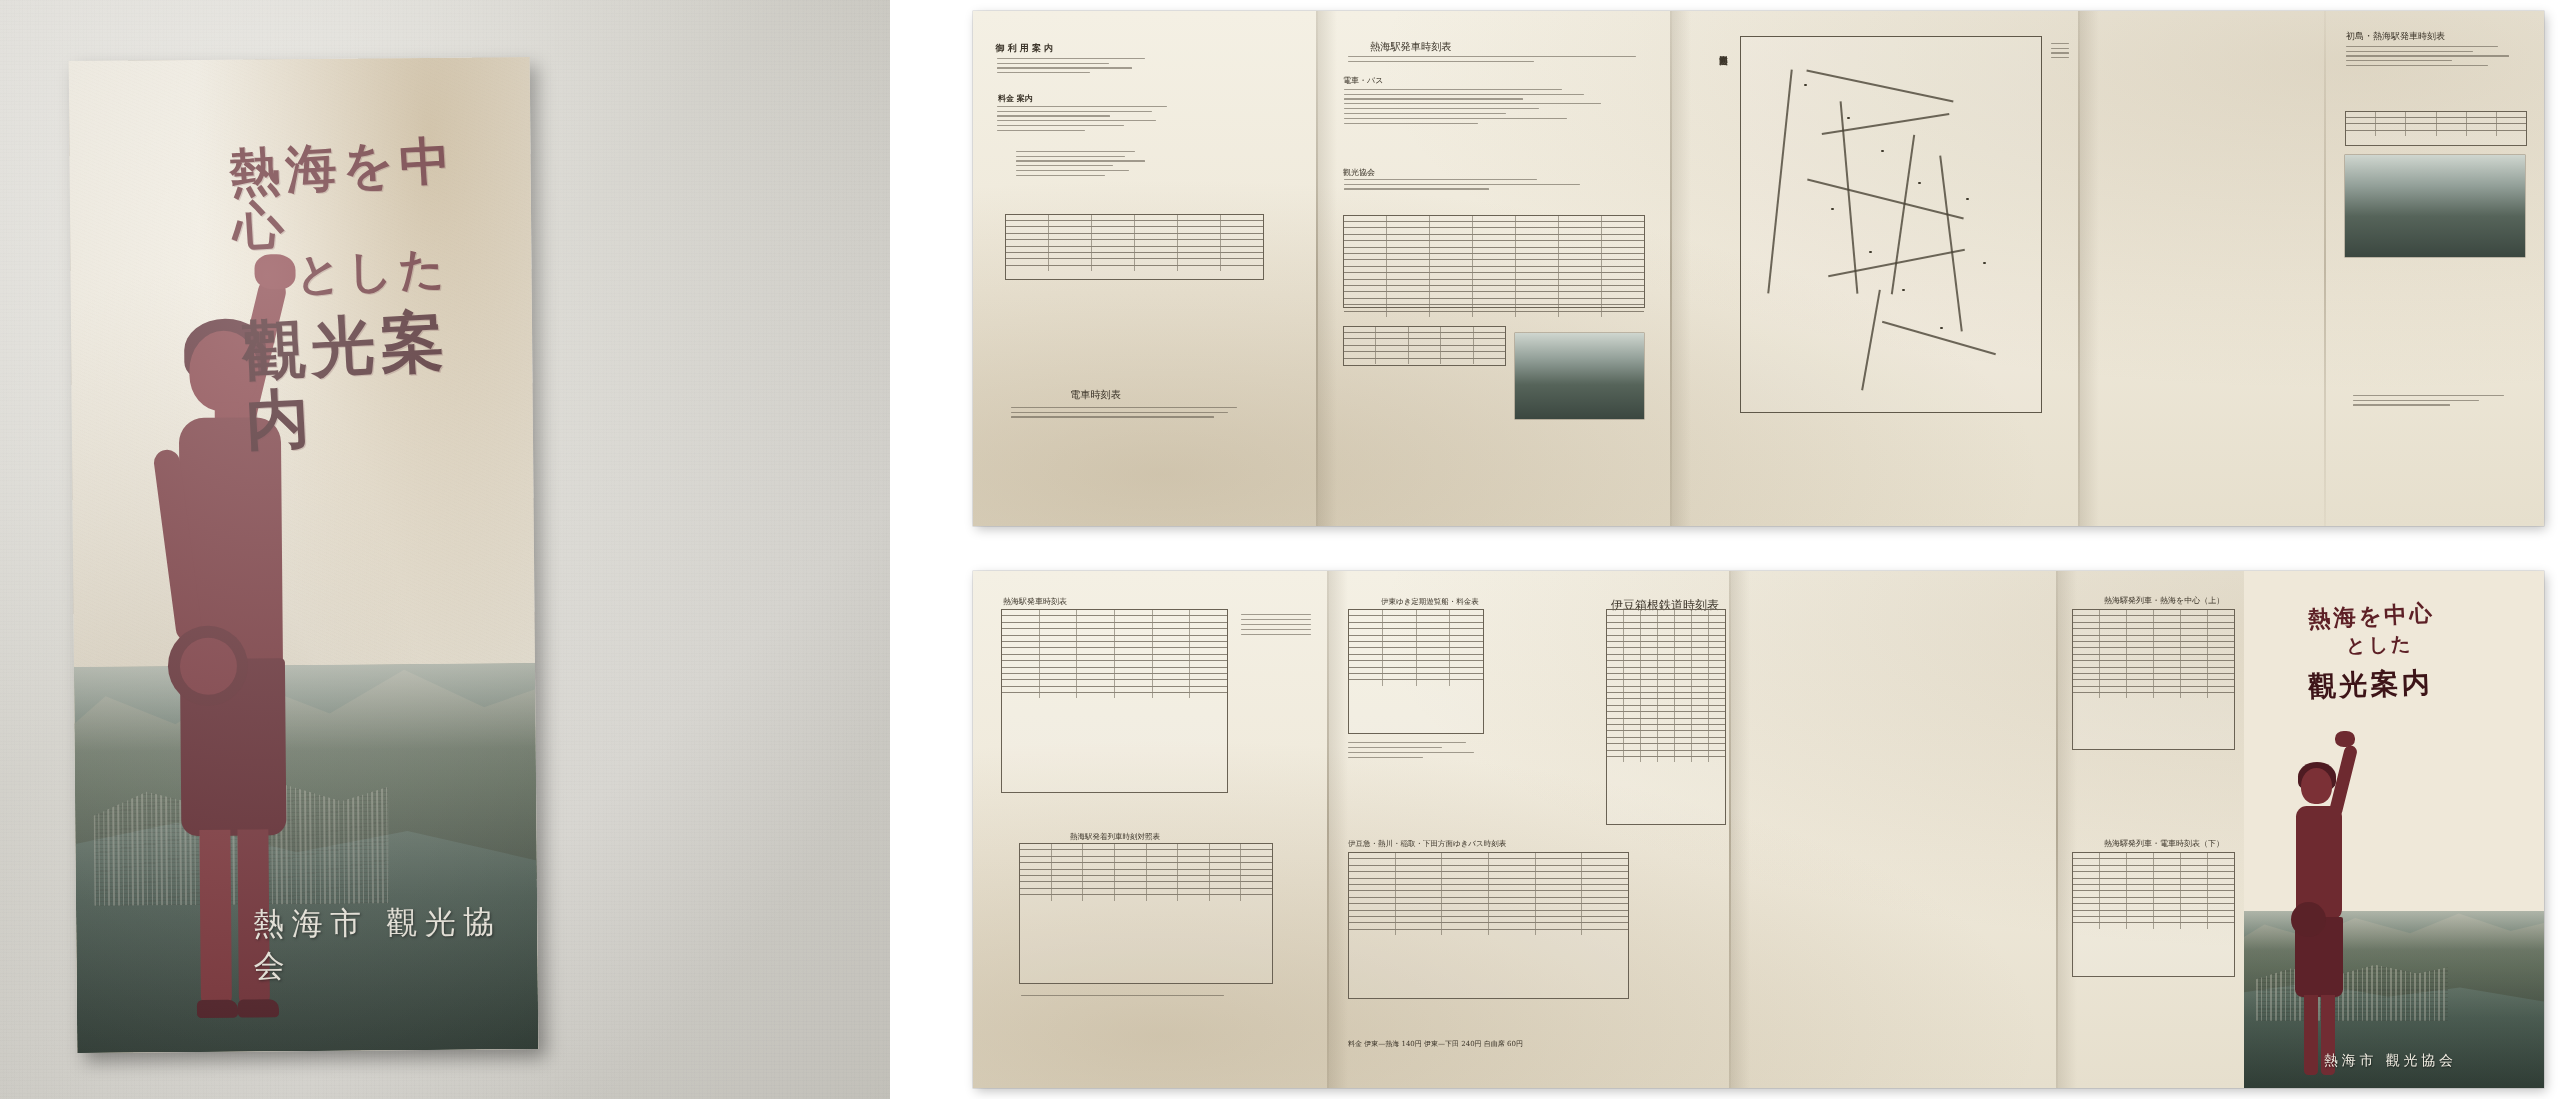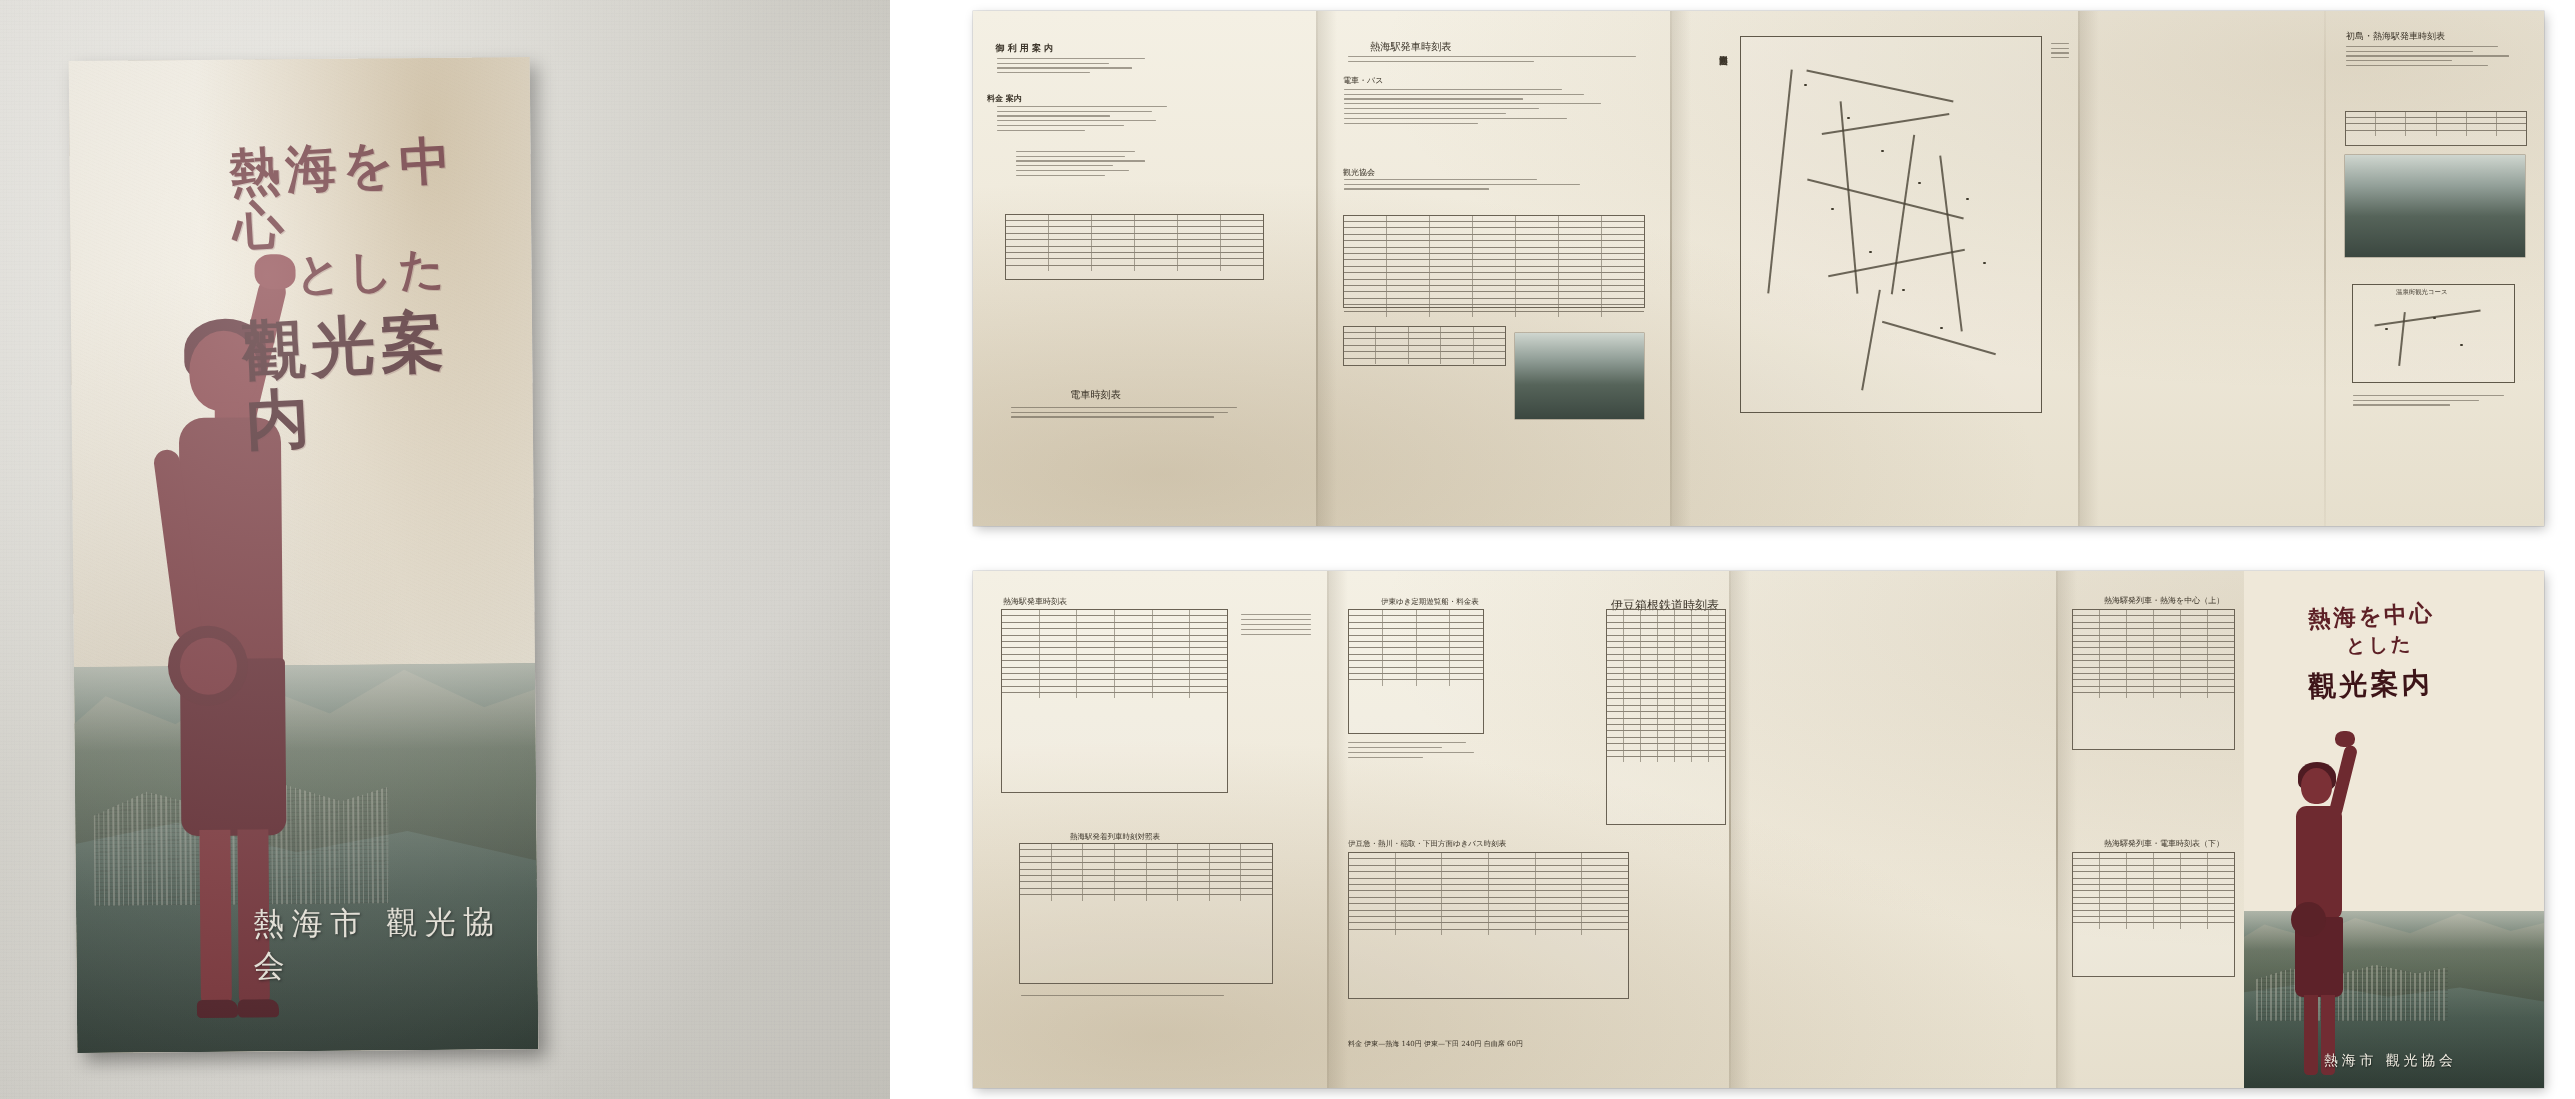--- a/index.html
+++ b/index.html
@@ -177,21 +177,21 @@
 
     <div class="blk" style="left:22.5px;top:31px">
       <div class="hdg" style="font-size:9px">御 利 用 案 内</div>
     </div>
     <div class="lines" style="left:23.6px;top:47px;width:161px">
       <i style="width:92%"></i>
         <i style="width:70%"></i>
         <i style="width:84%"></i>
         <i style="width:58%"></i>
     </div>
-    <div class="blk" style="left:14px;top:82px">
+    <div class="blk" style="left:25px;top:82px">
       <div class="hdg" style="font-size:8px">料金 案内</div>
     </div>
     <div class="lines" style="left:23.6px;top:95px;width:177px">
       <i style="width:96%"></i>
         <i style="width:88%"></i>
         <i style="width:64%"></i>
         <i style="width:90%"></i>
       <i style="width:72%"></i>
         <i style="width:50%"></i>
     </div>
@@ -564,28 +564,20 @@
       <div class="r">
           <div class="c"></div>
           <div class="c"></div>
           <div class="c"></div>
           <div class="c"></div>
           <div class="c"></div>
           <div class="c"></div>
         </div>
     </div>
     <div class="photo-in sea2" style="left:1372px;top:144px;width:180px;height:102px"></div>
-    <div class="map-box" style="left:1379px;top:273px;width:161px;height:97px">
-      <div class="cap" style="left:43px;top:3.2px;font-size:6.4px">温泉街観光コース</div>
-      <div class="route" style="left:21.4px;top:32px;width:107px;height:1.6px;transform:rotate(-8deg)"></div>
-      <div class="route" style="left:48px;top:27px;width:1.6px;height:54px;transform:rotate(6deg)"></div>
-      <div class="dot" style="left:32px;top:43px"></div>
-        <div class="dot" style="left:80px;top:32px"></div>
-      <div class="dot" style="left:107px;top:59px"></div>
-    </div>
     <div class="lines" style="left:1380px;top:384px;width:161px">
       <i style="width:94%"></i>
         <i style="width:78%"></i>
         <i style="width:60%"></i>
     </div>
   </div>
 
   <div class="scan scan-bottom">
     <div class="paper"></div>
 

